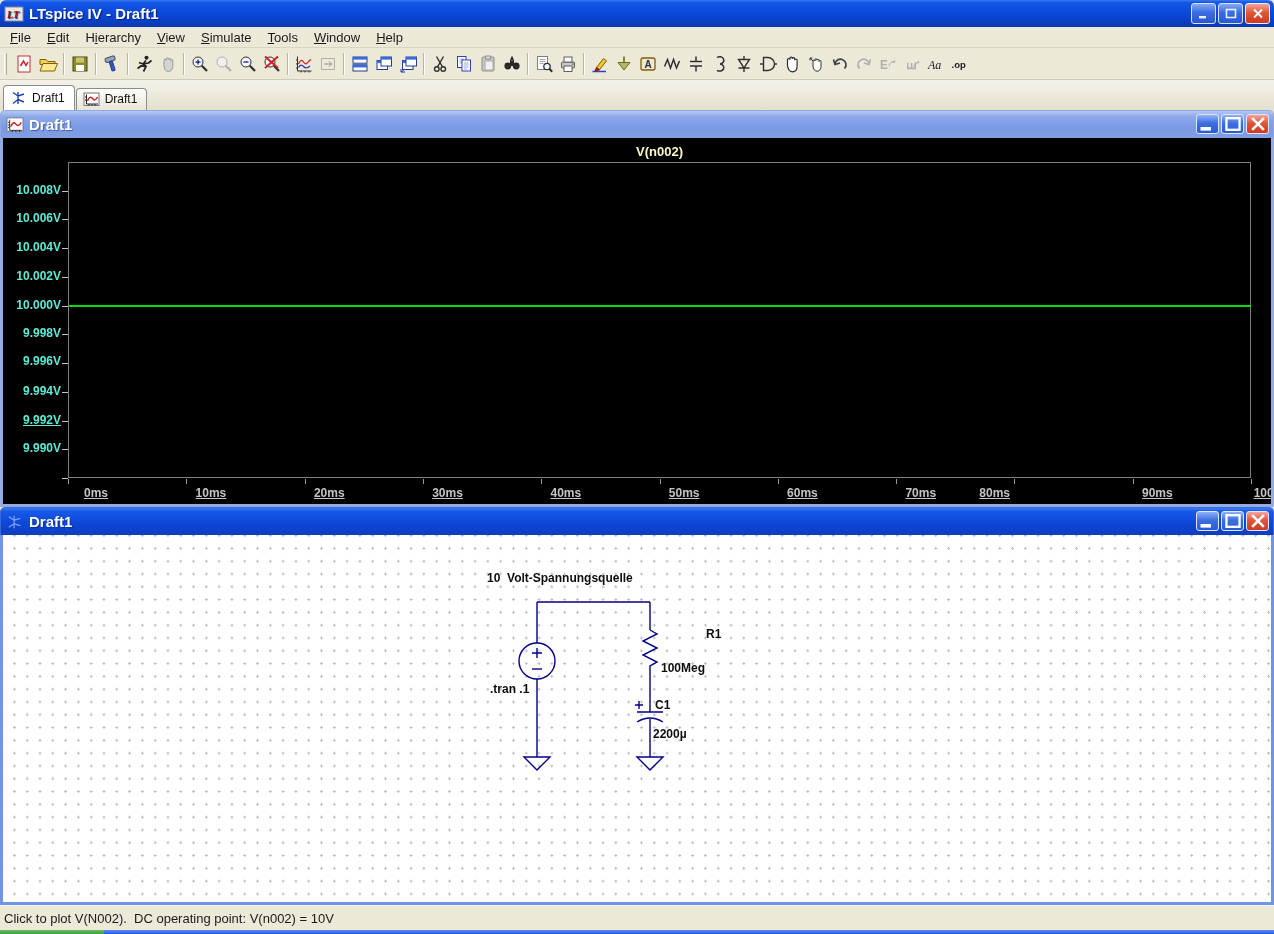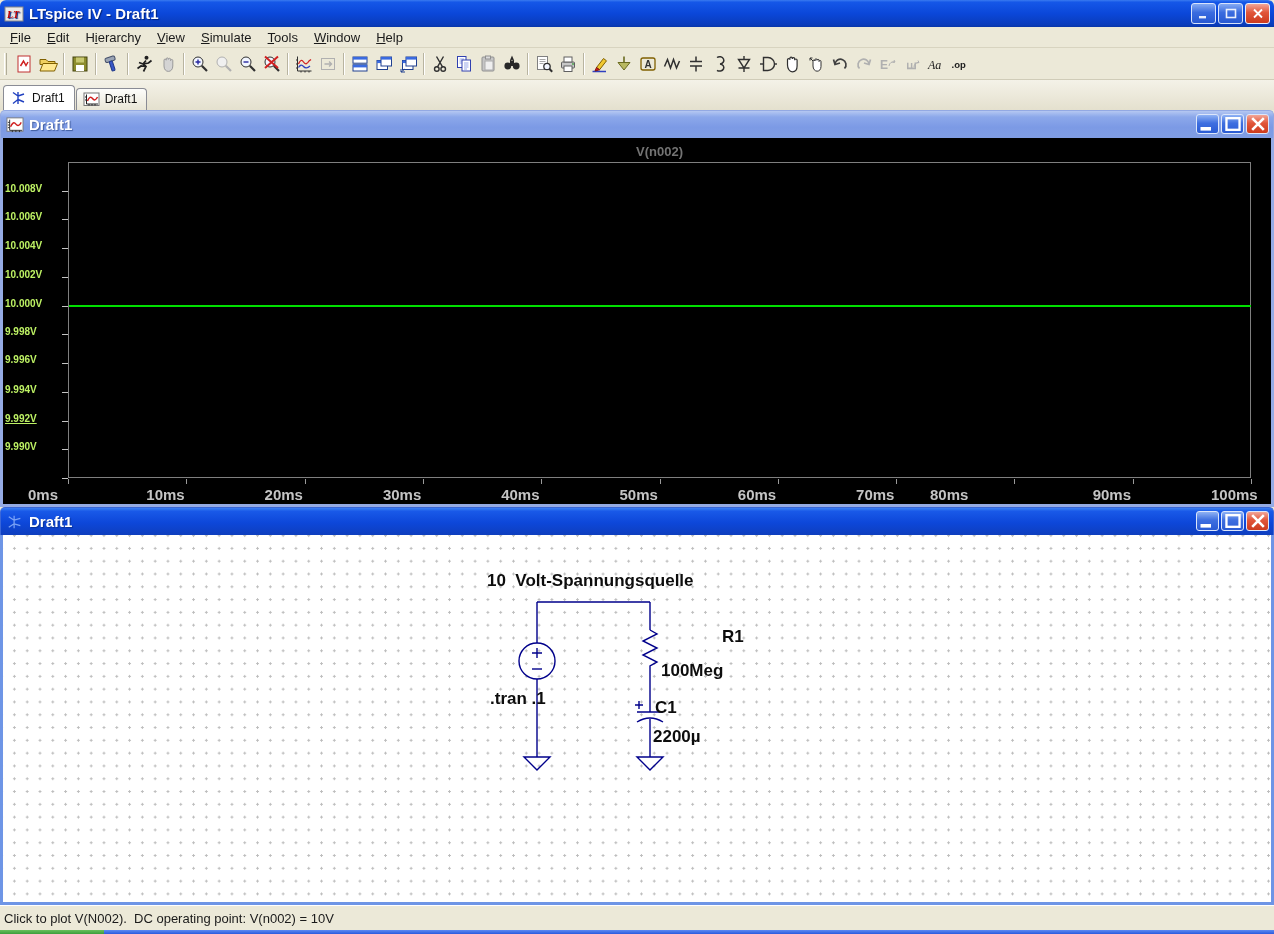--- a/index.html
+++ b/index.html
@@ -80,36 +80,36 @@
     background:linear-gradient(180deg,#8FB2F4 0%,#3E6FE0 45%,#2A5BD4 100%);
     display:flex; align-items:center; justify-content:center;
   }
   .child-btn.close-btn { background:linear-gradient(180deg,#F2A698 0%,#E1563A 45%,#CC3B1E 100%); }
   .frame-inactive { border-left:3px solid #95ABE4; border-right:3px solid #95ABE4; border-bottom:3px solid #95ABE4; }
   .frame-active { border-left:3px solid #6E95E6; border-right:3px solid #6E95E6; border-bottom:3px solid #6E95E6; }
   
   .plot-client { position:relative; height:366px; background:#000; overflow:hidden; }
   .trace-label {
     position:absolute; top:6px; left:65px; width:1183px; text-align:center;
-    color:#737373; font-weight:bold; font-size:13px;
+    color:#fef9c3; font-weight:bold; font-size:13px;
   }
   .plot-box { position:absolute; left:65px; top:24px; width:1183px; height:316px; border:1px solid #7F7F7F; }
   .trace-line { position:absolute; height:2px; }
-  .ytick { position:absolute; left:2px; width:56px; color:#bef264; font-weight:bold; font-size:10px; }
+  .ytick { position:absolute; left:2px; width:56px; text-align:right; color:#5eead4; font-weight:bold; font-size:12px; }
   .ydash { position:absolute; left:59px; width:6px; height:1px; background:#C4C4C4; }
-  .xtick { position:absolute; width:80px; text-align:left; color:#C4C4C4; font-weight:bold; font-size:15px; top:348px; }
+  .xtick { position:absolute; width:80px; text-align:right; color:#C4C4C4; font-weight:bold; font-size:12px; top:348px;text-decoration:underline; }
   .xmark { position:absolute; width:1px; height:5px; background:#9A9A9A; top:341px; }
   
   .schem-client {
     position:relative; height:367px; background:#fff; overflow:hidden;
     background-image:radial-gradient(circle,#BDBDBD 1px,transparent 1.3px);
     background-size:12.8px 12.8px; background-position:5px 7px;
   }
   .schem-client svg.circuit { position:absolute; left:0; top:0; }
-  .schem-label { position:absolute; color:#0d0d0d; font-weight:bold; font-size:17px; white-space:pre; }
+  .schem-label { position:absolute; color:#0d0d0d; font-weight:bold; font-size:12px; white-space:pre; }
   
   .statusbar {
     position:absolute; top:905px; left:0; width:1274px; height:25px;
     background:#ECE9D8; border-top:1px solid #fff;
     font-size:13px; color:#1a1a1a; display:flex; align-items:center; padding-left:4px;
   }
   .taskbar-edge { position:absolute; top:930px; left:0; width:1274px; height:4px; display:flex; }
   .taskbar-start { width:104px; height:4px; background:linear-gradient(180deg,#6ABF5E,#3C9E3C); }
   .taskbar-body { flex:1; height:4px; background:linear-gradient(180deg,#5E8BF2,#2A5ADE); }
 </style>
@@ -543,22 +543,22 @@
           <path d="M647 172 V177 M634 177 H660"></path>
           <path d="M632 170 h8 M636 166 v8"></path>
           <path d="M634 187 Q647 179 660 187"></path>
           <path d="M647 184 V222"></path>
 
           <path d="M521 222 H547 L534 235 Z"></path>
           <path d="M634 222 H660 L647 235 Z"></path>
         </g>
       </svg>
       <span class="schem-label" style="left:484px; top:36px;">10&nbsp; Volt-Spannungsquelle</span>
-      <span class="schem-label" style="left:487px; top:147px;margin-top:7px;">.tran .1</span>
-      <span class="schem-label" style="left:672px; top:92px;padding-left:47px;">R1</span>
+      <span class="schem-label" style="left:487px; top:147px;">.tran .1</span>
+      <span class="schem-label" style="left:656px; top:92px;padding-left:47px;">R1</span>
       <span class="schem-label" style="left:658px; top:126px;">100Meg</span>
       <span class="schem-label" style="left:652px; top:163px;">C1</span>
       <span class="schem-label" style="left:650px; top:192px;">2200µ</span>
     </div>
   </div>
 </div>
 
 <div class="statusbar">
   <span>Click to plot V(N002).&nbsp; DC operating point: V(n002) = 10V</span>
 </div>

